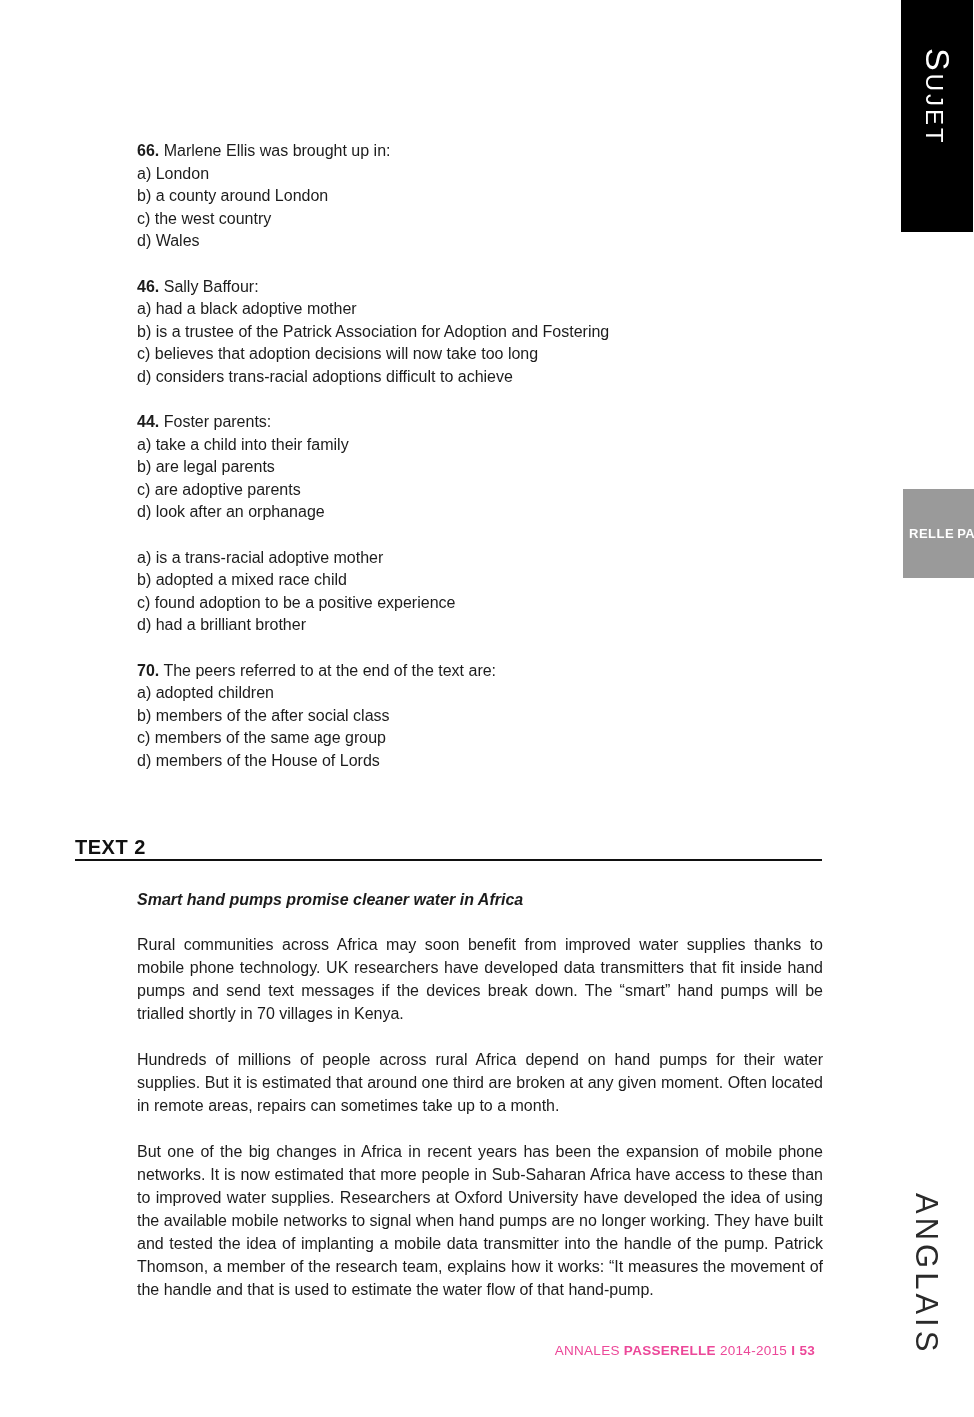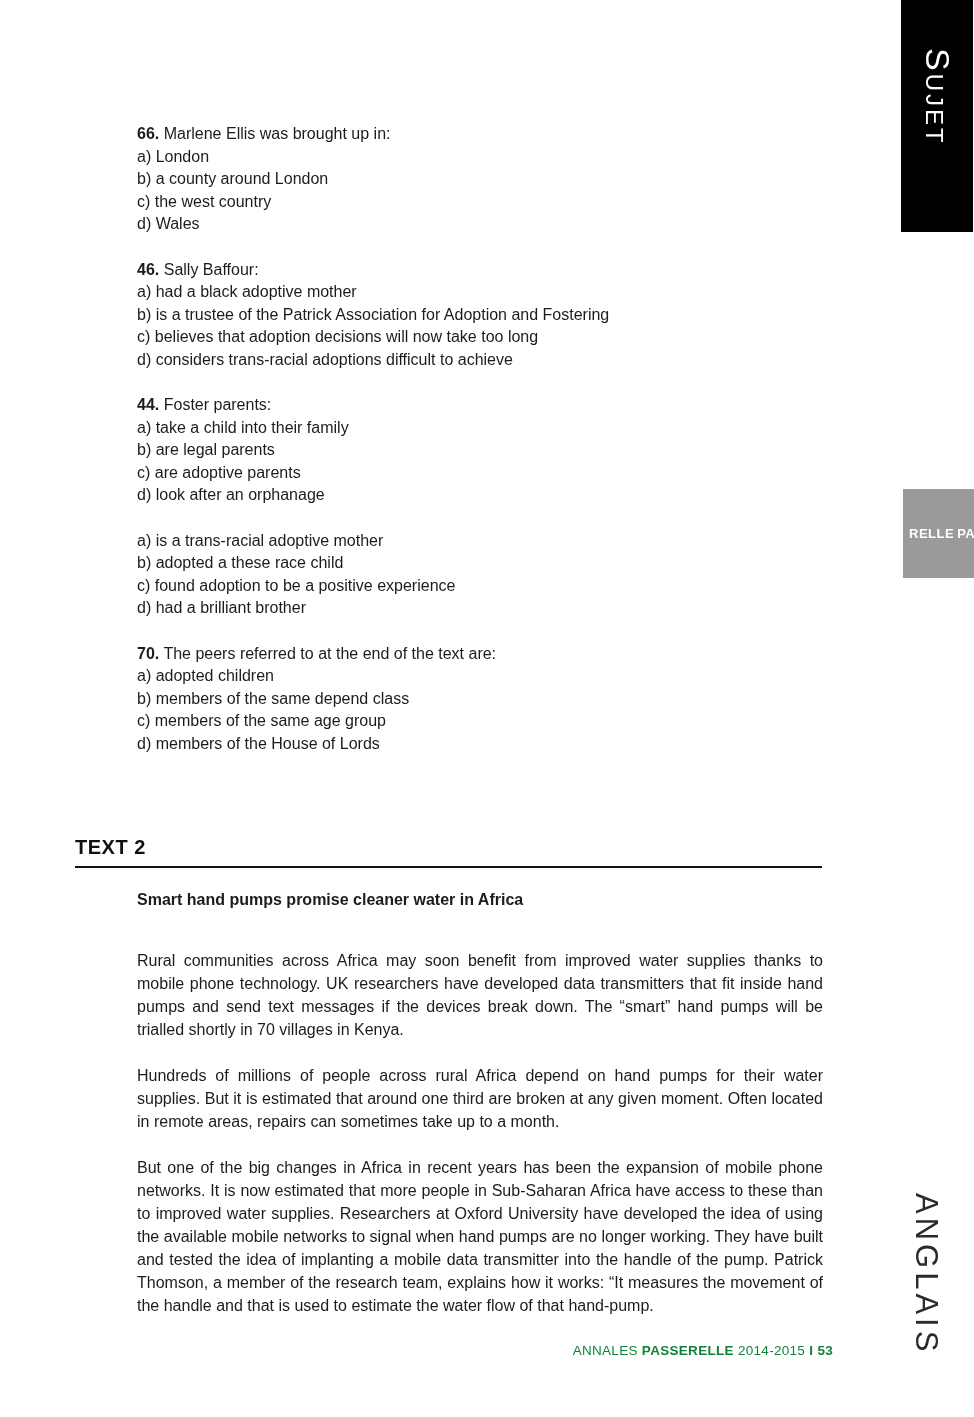--- a/index.html
+++ b/index.html
@@ -11,64 +11,63 @@
     background: #ffffff;
     font-family: "Liberation Sans", "DejaVu Sans", sans-serif;
     color: #1c1c1c;
     overflow: hidden;
   }
 
   
   .questions {
     position: absolute;
     left: 137px;
-    top: 123px;
+    top: 140px;
     width: 690px;
     font-size: 16px;
     line-height: 22.5px;
   }
   .question { margin-bottom: 23px; }
   .q-num { font-weight: bold; }
 
   
   .text2-header {
     position: absolute;
     left: 75px;
     top: 836px;
     width: 747px;
     border-bottom: 2px solid #111;
-    padding-bottom: 7px;
   }
   .text2-heading {
     font-size: 20px;
     font-weight: bold;
     letter-spacing: 0.5px;
     color: #111;
   }
   .article {
     position: absolute;
     left: 137px;
     top: 888px;
     width: 686px;
     font-size: 16px;
     line-height: 23px;
   }
-  .article-title { font-weight: bold; margin-bottom: 38px; }
+  .article-title { font-weight: bold; margin-bottom: 22px; font-style: italic; }
   .article p { text-align: justify; margin-bottom: 23px; }
 
   
   .footer {
     position: absolute;
     top: 1343px;
-    left: 147px;
+    left: 129px;
     width: 686px;
     text-align: right;
     font-size: 13.5px;
     letter-spacing: 0.3px;
-    color: #15803d;
+    color: #ec4899;
   }
   .fw-b { font-weight: bold; }
 
   
   .sujet-box {
     position: absolute;
     left: 901px;
     top: 0;
     width: 72px;
     height: 232px;
@@ -168,32 +167,32 @@
         <span>Foster parents:</span>
       </div>
       <div>a) take a child into their family</div>
       <div>b) are legal parents</div>
       <div>c) are adoptive parents</div>
       <div>d) look after an orphanage</div>
     </div>
 
     <div class="question">
       <div>a) is a trans-racial adoptive mother</div>
-      <div>b) adopted a these race child</div>
+      <div>b) adopted a mixed race child</div>
       <div>c) found adoption to be a positive experience</div>
       <div>d) had a brilliant brother</div>
     </div>
 
     <div class="question">
       <div>
         <span class="q-num">70.</span>
         <span>The peers referred to at the end of the text are:</span>
       </div>
       <div>a) adopted children</div>
-      <div>b) members of the same depend class</div>
+      <div>b) members of the after social class</div>
       <div>c) members of the same age group</div>
       <div>d) members of the House of Lords</div>
     </div>
 
   </div>
 
   <div class="text2-header">
     <span class="text2-heading">TEXT 2</span>
   </div>
 

